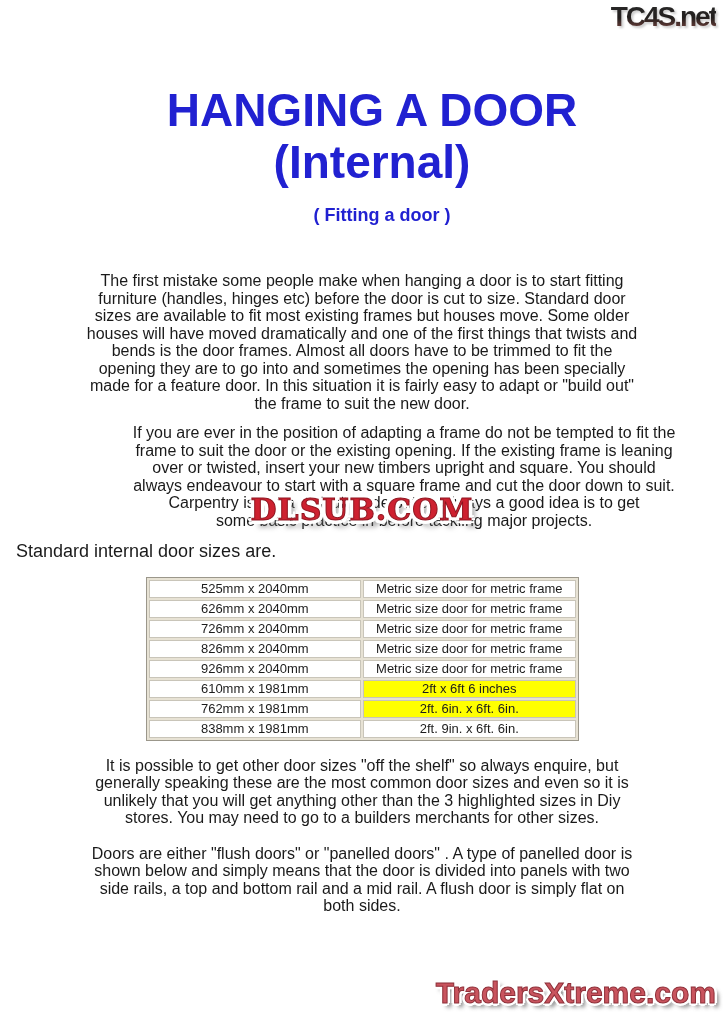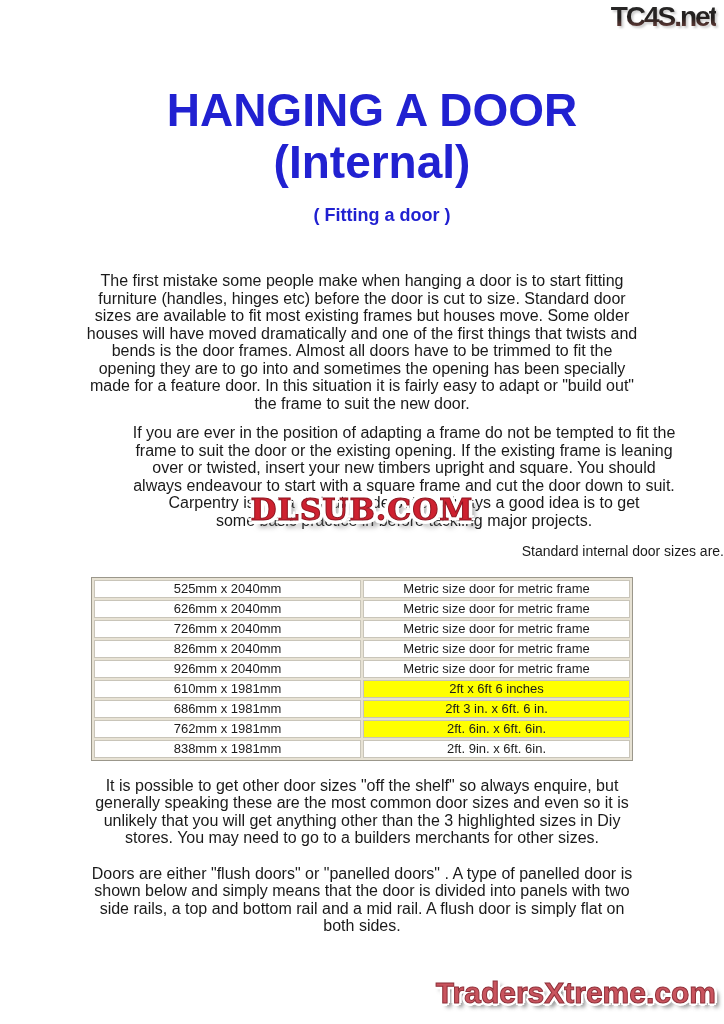--- a/index.html
+++ b/index.html
@@ -45,29 +45,29 @@
   
   .para{
     white-space:pre-line;
     text-align:center;
     font-size:16px;line-height:17.5px;
     margin:0 auto;width:100%;
   }
   .para.p1{margin-top:46px;}
   .para.p2{margin-top:12px;padding-left:42px;}
   .table-intro{
-    margin-top:14px;text-align:right;
-    font-size:14px;line-height:17.5px;
+    margin-top:14px;text-align:left;
+    font-size:18px;line-height:17.5px;padding-left:16px;
   }
   .para.p3{margin-top:12px;}
   .para.p4{margin-top:18px;}
   
   table.door-table{
     margin:16px auto 16px;
-    width:542px;
+    width:433px;
     border-collapse:separate;border-spacing:2px;
     background:var(--table-gap);
     border:1px solid var(--table-border);
     table-layout:fixed;
   }
   table.door-table td{
     width:50%;
     background:#ffffff;
     border:1px solid var(--cell-border);
     font-size:13px;line-height:14px;
@@ -156,24 +156,20 @@
       </tr>
       <tr>
         <td>926mm x 2040mm</td>
         <td>Metric size door for metric frame</td>
       </tr>
       <tr>
         <td>610mm x 1981mm</td>
         <td class="hl">2ft x 6ft 6 inches</td>
       </tr>
       <tr>
-        <td>686mm x 1981mm</td>
-        <td class="hl">2ft 3 in. x 6ft. 6 in.</td>
-      </tr>
-      <tr>
         <td>762mm x 1981mm</td>
         <td class="hl">2ft. 6in. x 6ft. 6in.</td>
       </tr>
       <tr>
         <td>838mm x 1981mm</td>
         <td>2ft. 9in. x 6ft. 6in.</td>
       </tr>
     </tbody>
   </table>
 

